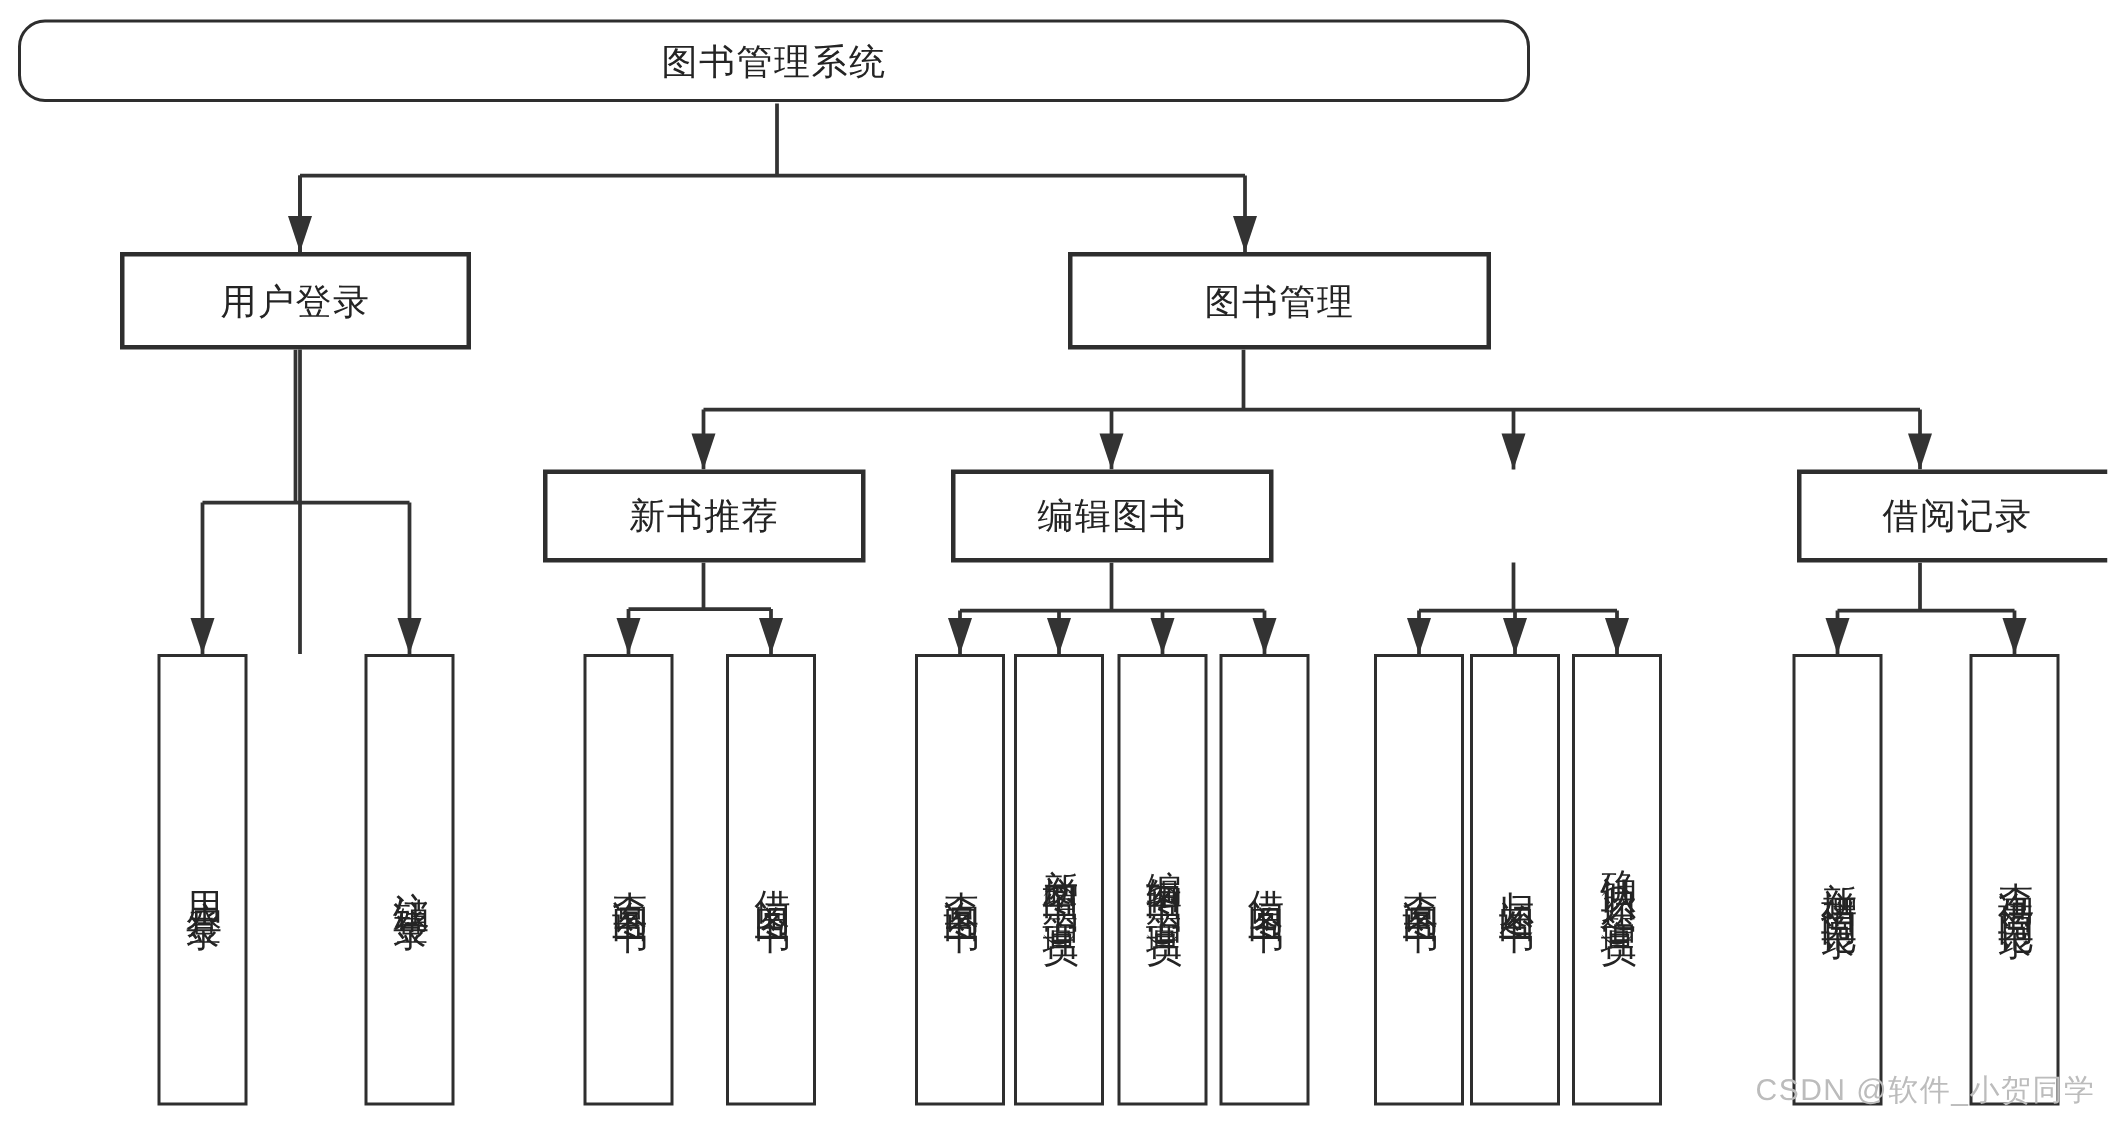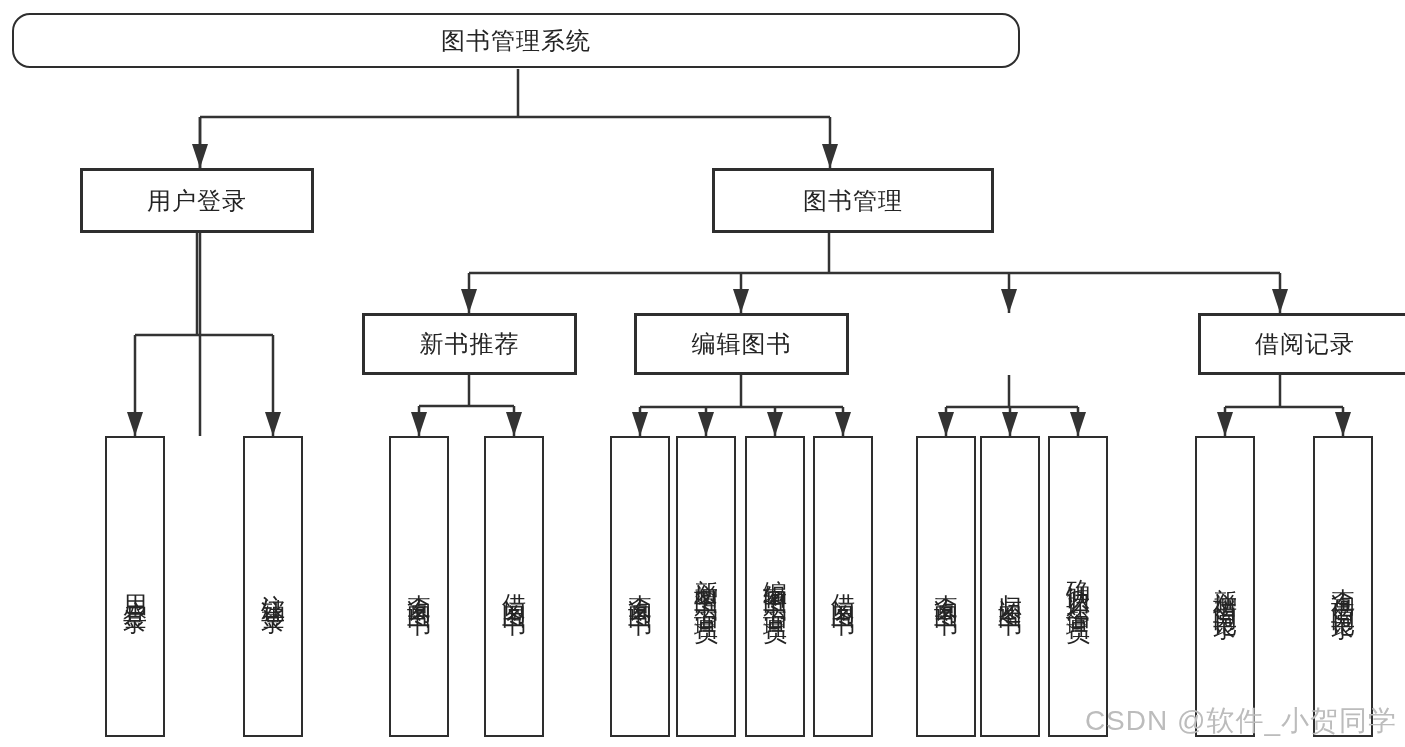--- a/index.html
+++ b/index.html
@@ -17,21 +17,21 @@
   .leaf{
     position:absolute;box-sizing:border-box;background:#ffffff;
     border:2px solid #2e2e2e;display:flex;align-items:center;justify-content:center;
     top:436px;width:60px;height:301px;color:#242424;
   }
   .leaf .v{
     writing-mode:vertical-rl;text-orientation:mixed;
     font-size:24px;line-height:1.0;letter-spacing:6px;
   }
   .watermark{
-    position:absolute;right:8px;bottom:7px;font-size:28px;color:#bcbcbc;
+    position:absolute;right:8px;bottom:7px;font-size:20px;color:#bcbcbc;
     letter-spacing:1px;white-space:nowrap;
   }
 </style>
 </head>
 <body>
 
 <div class="canvas">
 
   <svg class="wires" viewBox="0 0 1405 747" xmlns="http://www.w3.org/2000/svg">
     <g stroke="#333333" stroke-width="2.5" fill="none">

